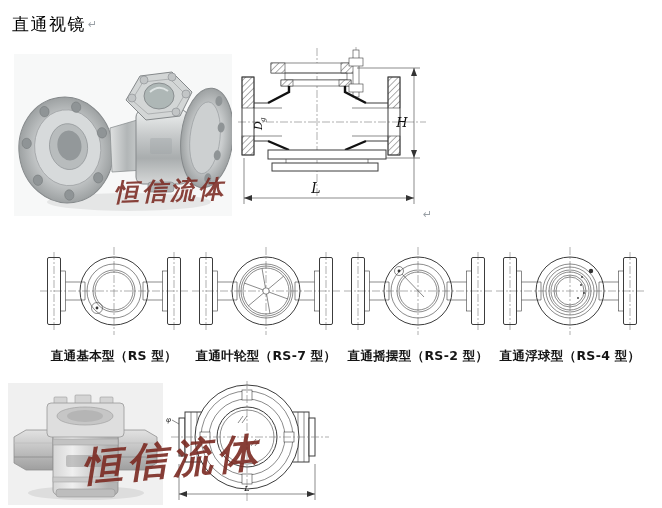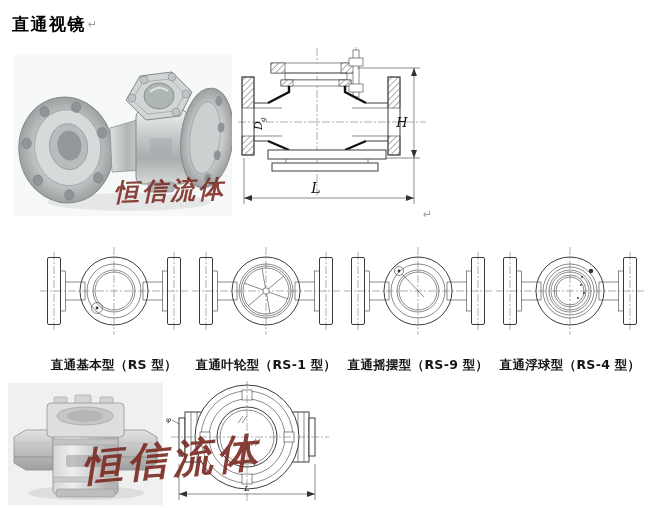--- a/index.html
+++ b/index.html
@@ -4,32 +4,32 @@
 <style>
   :root{
     --wm-color:#7b2a22;
     --line-color:#3c3c3c;
     --title-color:#000000;
   }
   html,body{margin:0;padding:0;background:#fff;}
   .page{position:relative;width:662px;height:508px;background:#ffffff;overflow:hidden;
         font-family:"DejaVu Sans","Liberation Sans",sans-serif;}
   .title-line{position:absolute;left:12px;top:13px;white-space:nowrap;}
-  .doc-title{font-size:17px;font-weight:bold;color:var(--title-color);letter-spacing:1.5px;}
+  .doc-title{font-size:17px;font-weight:normal;color:var(--title-color);letter-spacing:1.5px;}
   .pilcrow{color:#9aa0a6;font-size:11px;margin-left:2px;vertical-align:2px;}
   .pilcrow-mid{position:absolute;left:421px;top:208px;font-size:11px;color:#9aa0a6;}
 
   .photo-flanged{position:absolute;left:14px;top:54px;width:218px;height:162px;}
   .section-drawing{position:absolute;left:238px;top:46px;width:196px;height:168px;}
   .photo-threaded{position:absolute;left:8px;top:383px;width:155px;height:122px;}
   .threaded-drawing{position:absolute;left:165px;top:378px;width:170px;height:130px;}
 
   .type-row{position:absolute;left:38px;top:243px;display:flex;}
   .type-cell{width:152px;margin:0;padding:0;}
-  .type-caption{margin-top:14px;text-align:center;font-size:12.5px;font-weight:bold;
+  .type-caption{margin-top:5px;text-align:center;font-size:12.5px;font-weight:bold;
                 color:#151515;letter-spacing:.3px;white-space:nowrap;}
 
   .watermark{position:absolute;color:var(--wm-color);font-family:"DejaVu Serif","Liberation Serif",serif;
              font-style:italic;font-weight:bold;white-space:nowrap;pointer-events:none;}
   .wm-top{left:114px;top:174px;font-size:25px;letter-spacing:3px;opacity:.88;transform:rotate(-2deg);}
   .wm-bottom{left:82px;top:432px;font-size:40px;letter-spacing:5px;opacity:.9;transform:rotate(-5deg);}
 
   
   .ln{stroke:var(--line-color);fill:none;stroke-width:1;}
   .lnt{stroke-width:.6;}
@@ -230,21 +230,21 @@
         <g class="ln lnt">
           <line x1="76" y1="48" x2="97.6" y2="55.9"></line>
             <line x1="76" y1="48" x2="80" y2="70.6"></line>
           <line x1="76" y1="48" x2="58.4" y2="62.8"></line>
             <line x1="76" y1="48" x2="54.4" y2="40.1"></line>
           <line x1="76" y1="48" x2="72" y2="25.4"></line>
             <line x1="76" y1="48" x2="93.6" y2="33.2"></line>
         </g>
         <circle class="ln lnt wfill" cx="76" cy="48" r="3.2"></circle>
       </svg>
-      <figcaption class="type-caption">直通叶轮型（RS-1 型）</figcaption>
+      <figcaption class="type-caption">直通叶轮型（RS-7 型）</figcaption>
     </figure>
 
     <figure class="type-cell">
       <svg viewBox="0 0 152 96" width="152" height="96">
         <line class="cl" x1="2" y1="48" x2="150" y2="48"></line>
           <line class="cl" x1="76" y1="4" x2="76" y2="92"></line>
         <line class="cl" x1="16" y1="9" x2="16" y2="87"></line>
           <line class="cl" x1="136" y1="9" x2="136" y2="87"></line>
         <rect class="ln" x="9.5" y="14.5" width="13" height="67" rx="1.5"></rect>
           <rect class="ln lnt" x="22.5" y="28" width="5" height="40"></rect>
@@ -252,21 +252,21 @@
           <rect class="ln lnt" x="124.5" y="28" width="5" height="40"></rect>
         <path class="ln lnt" d="M27.5,39 H47 M27.5,57 H47 M47,39 V57 M105,39 H124.5 M105,57 H124.5 M105,39 V57"></path>
         <circle class="ln" cx="76" cy="48" r="34"></circle>
           <circle class="ln lnt" cx="76" cy="48" r="27"></circle>
         <circle class="ln lnt" cx="76" cy="48" r="21"></circle>
           <circle class="ln lnt" cx="76" cy="48" r="19"></circle>
         <circle class="ln lnt" cx="57" cy="28" r="4.5"></circle>
           <circle cx="57" cy="28" r="1.4" fill="#333"></circle>
         <line class="ln lnt" x1="60" y1="31" x2="82" y2="54"></line>
       </svg>
-      <figcaption class="type-caption">直通摇摆型（RS-9 型）</figcaption>
+      <figcaption class="type-caption">直通摇摆型（RS-2 型）</figcaption>
     </figure>
 
     <figure class="type-cell">
       <svg viewBox="0 0 152 96" width="152" height="96">
         <line class="cl" x1="2" y1="48" x2="150" y2="48"></line>
           <line class="cl" x1="76" y1="4" x2="76" y2="92"></line>
         <line class="cl" x1="16" y1="9" x2="16" y2="87"></line>
           <line class="cl" x1="136" y1="9" x2="136" y2="87"></line>
         <rect class="ln" x="9.5" y="14.5" width="13" height="67" rx="1.5"></rect>
           <rect class="ln lnt" x="22.5" y="28" width="5" height="40"></rect>

